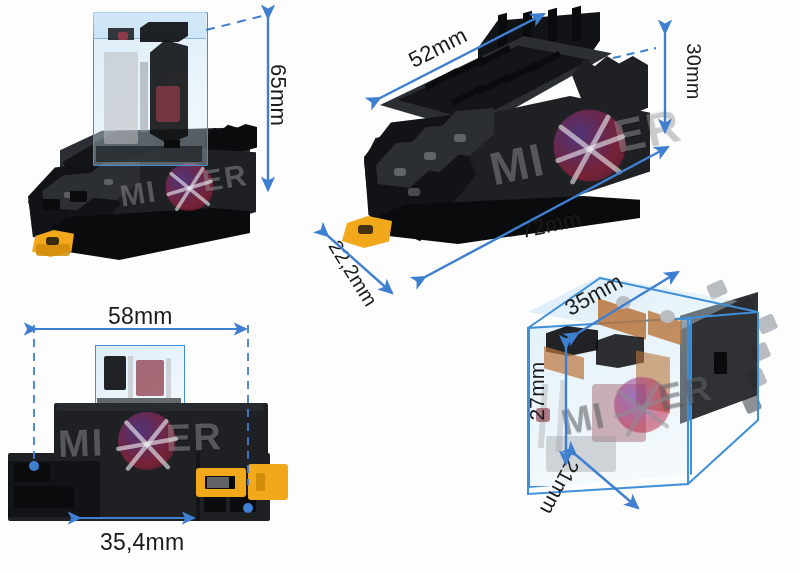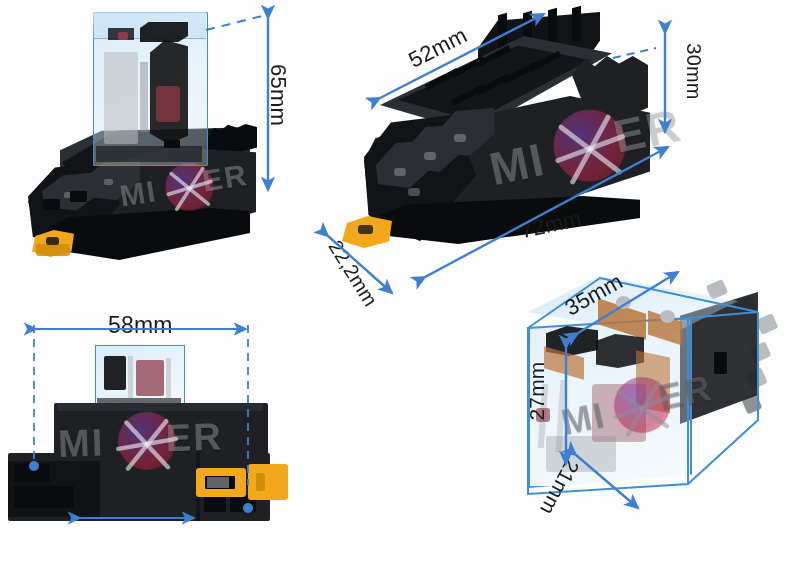--- a/index.html
+++ b/index.html
@@ -224,21 +224,22 @@
         <svg class="wm-x" style="left:54px;top:2px;width:70px;height:70px;" viewBox="0 0 70 70">
           <g stroke="rgba(236,240,244,.62)" stroke-width="4.4" stroke-linecap="round">
             <line x1="15" y1="12" x2="55" y2="58"></line>
             <line x1="55" y1="12" x2="15" y2="58"></line>
             <line x1="6" y1="38" x2="64" y2="30"></line>
           </g>
         </svg>
       </div>
     </div>
 
-    <div class="dim-label" style="left:108px;top:22px;font-size:23px;">58mm</div>
+    <div class="dim-label" style="left:108px;top:13px;font-size:23px;">58mm</div>
+    <div class="dim-label" style="left:100px;top:239px;font-size:23px;">35,4mm</div>
   </div>
 
   <div class="panel" style="left:500px;top:260px;width:300px;height:290px;">
 
     <div style="position:absolute;left:0;top:0;width:300px;height:290px;">
 
       <div class="metal" style="left:208px;top:22px;width:18px;height:15px;border-radius:3px;transform:rotate(-24deg);"></div>
       <div class="metal" style="left:236px;top:38px;width:18px;height:15px;border-radius:3px;transform:rotate(-24deg);"></div>
       <div class="metal" style="left:258px;top:56px;width:18px;height:16px;border-radius:3px;transform:rotate(-24deg);"></div>
       <div class="metal" style="left:252px;top:84px;width:17px;height:16px;border-radius:3px;transform:rotate(-24deg);"></div>

